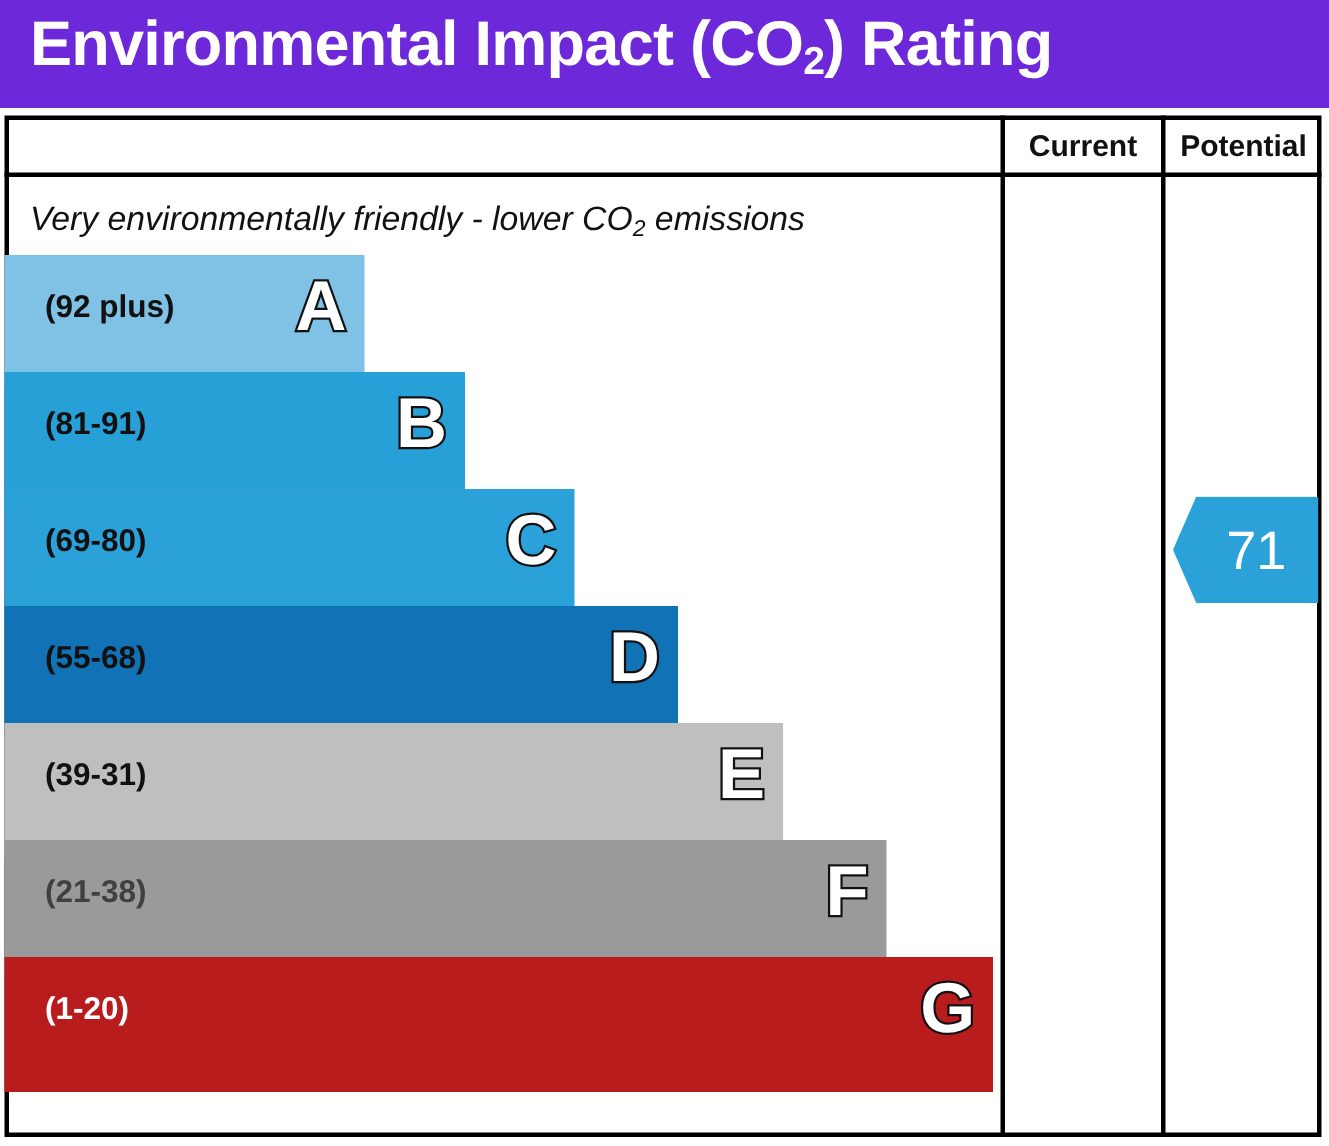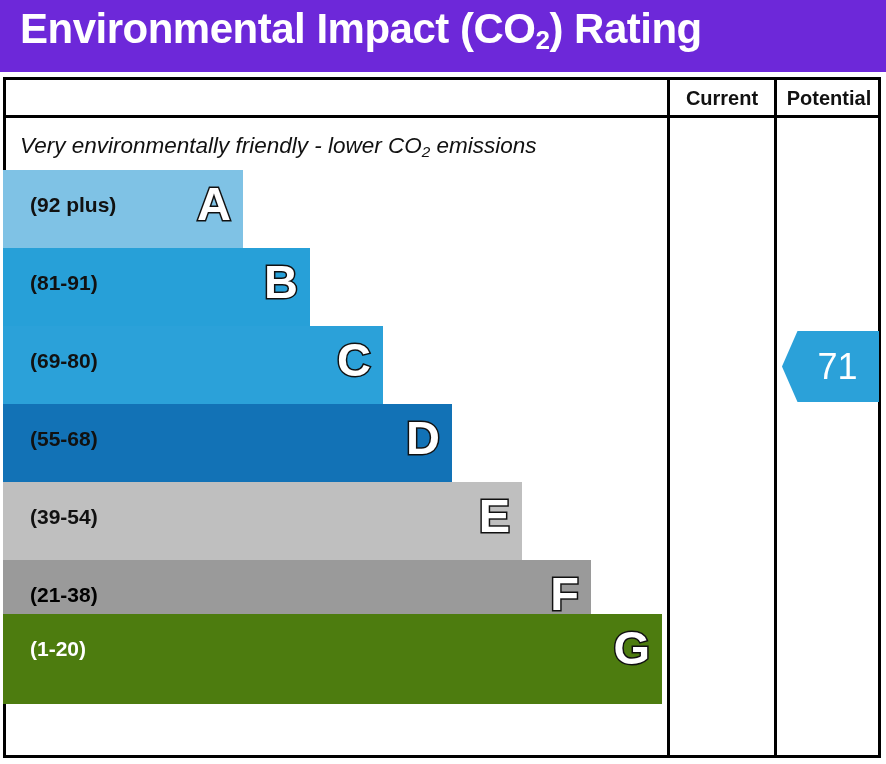--- a/index.html
+++ b/index.html
@@ -188,28 +188,28 @@
       </div>
       <div class="band" style="top: 326px; width: 380px; background: rgb(43, 161, 217);">
         <div class="band-range" style="color: rgb(17, 17, 17);">(69-80)</div>
         <div class="band-letter">C</div>
       </div>
       <div class="band" style="top: 404px; width: 449px; background: rgb(18, 114, 182);">
         <div class="band-range" style="color: rgb(17, 17, 17);">(55-68)</div>
         <div class="band-letter">D</div>
       </div>
       <div class="band" style="top: 482px; width: 519px; background: rgb(191, 191, 191);">
-        <div class="band-range" style="color: rgb(17, 17, 17);">(39-54)</div>
+        <div class="band-range" style="color: rgb(17, 17, 17);">(39-31)</div>
         <div class="band-letter">E</div>
       </div>
       <div class="band" style="top: 560px; width: 588px; background: rgb(154, 154, 154);">
-        <div class="band-range" style="color: #000000;">(21-38)</div>
+        <div class="band-range" style="color: #404040;">(21-38)</div>
         <div class="band-letter">F</div>
       </div>
-      <div class="band" style="top: 614px; width: 659px; background: #4d7c0f;">
+      <div class="band" style="top: 638px; width: 659px; background: #b91c1c;">
         <div class="band-range" style="color: rgb(255, 255, 255);">(1-20)</div>
         <div class="band-letter">G</div>
       </div>
     </div>
 
   <div class="arrow" id="arrow-potential" style="left: 782px; top: 331px; width: 97px; background: rgb(43, 161, 217);">
     <div class="arrow-value">71</div>
   </div>
 
 

